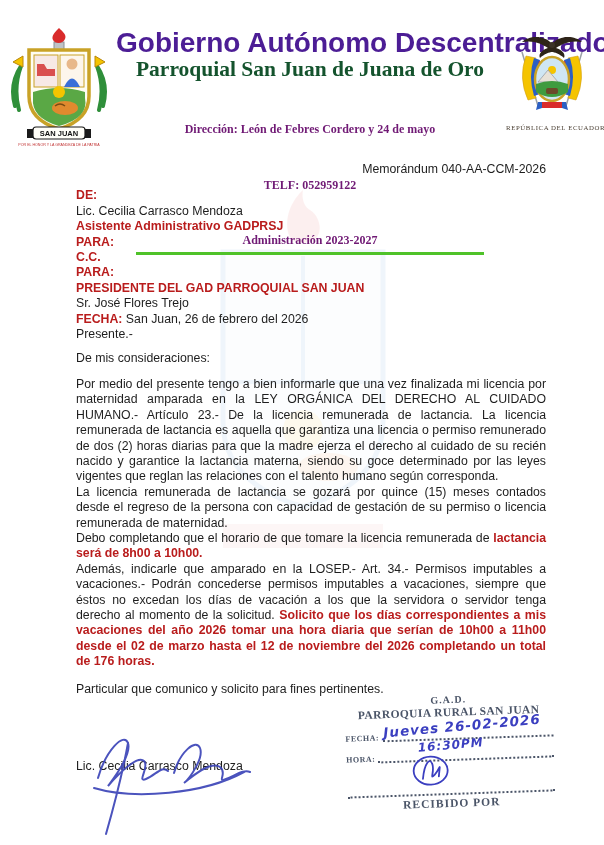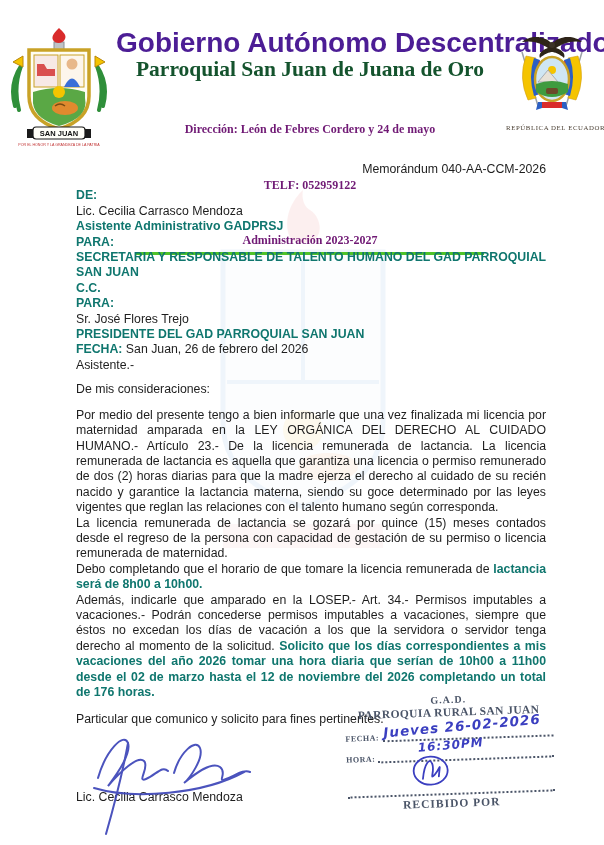--- a/index.html
+++ b/index.html
@@ -28,21 +28,21 @@
     font-family:"Liberation Serif", serif; font-weight:bold; font-size:12px;
     color:#701a75; line-height:15.5px; white-space:nowrap;margin-top:40px;
   }
   .green-rule{width:348px; height:3px; background:#4fc229; margin:3px auto 0;}
   
   .watermark{position:absolute; left:178px; top:182px; opacity:.15; pointer-events:none;}
   
   .doc-body{position:absolute; left:76px; top:162px; width:470px; font-size:12.3px; line-height:15.4px;}
   .memo-number{text-align:right; margin-bottom:11px;}
   .line{white-space:normal;}
-  .b{font-weight:bold; color:#0f766e;}
+  .b{font-weight:bold; color:#b91c1c;}
   .gap9{height:9px;} .gap10{height:10px;} .gap12{height:12px;}
   .doc-body p{margin:0; text-align:justify;}
   
   .sig-block{margin-top:62px;}
   .sig-svg{position:absolute; left:6px; top:566px; z-index:2;}
   
   .stamp{
     position:absolute; left:346px; top:694px; width:208px;
     transform:rotate(-2deg); color:#4b5568;
     font-family:"Liberation Serif", serif;
@@ -144,27 +144,26 @@
     <div class="caption">REPÚBLICA DEL ECUADOR</div>
   </div>
 
   <div class="doc-body">
     <div class="memo-number">Memorándum 040-AA-CCM-2026</div>
 
     <div class="line b">DE:</div>
     <div class="line">Lic. Cecilia Carrasco Mendoza</div>
     <div class="line b">Asistente Administrativo GADPRSJ</div>
     <div class="line b">PARA:</div>
-    <div class="line b">SECRETARIA Y RESPONSABLE DE TALENTO HUMANO DEL GAD PARROQUIAL SAN JUAN</div>
     <div class="line b">C.C.</div>
     <div class="line b">PARA:</div>
+    <div class="line b">PRESIDENTE DEL GAD PARROQUIAL SAN JUAN</div>
     <div class="line">Sr. José Flores Trejo</div>
-    <div class="line b">PRESIDENTE DEL GAD PARROQUIAL SAN JUAN</div>
     <div class="line"><span class="b">FECHA:</span><span> San Juan, 26 de febrero del 2026</span></div>
-    <div class="line">Asistente.-</div>
+    <div class="line">Presente.-</div>
 
     <div class="gap9"></div>
     <div class="line">De mis consideraciones:</div>
     <div class="gap10"></div>
 
     <p>Por medio del presente tengo a bien informarle que una vez finalizada mi licencia por maternidad amparada en la LEY ORGÁNICA DEL DERECHO AL CUIDADO HUMANO.- Artículo 23.- De la licencia remunerada de lactancia. La licencia remunerada de lactancia es aquella que garantiza una licencia o permiso remunerado de dos (2) horas diarias para que la madre ejerza el derecho al cuidado de su recién nacido y garantice la lactancia materna, siendo su goce determinado por las leyes vigentes que reglan las relaciones con el talento humano según corresponda.</p>
     <p>La licencia remunerada de lactancia se gozará por quince (15) meses contados desde el regreso de la persona con capacidad de gestación de su permiso o licencia remunerada de maternidad.</p>
     <p><span>Debo completando que el horario de que tomare la licencia remunerada de </span><span class="b">lactancia será de 8h00 a 10h00.</span></p>
     <p><span>Además, indicarle que amparado en la LOSEP.- Art. 34.- Permisos imputables a vacaciones.- Podrán concederse permisos imputables a vacaciones, siempre que éstos no excedan los días de vacación a los que la servidora o servidor tenga derecho al momento de la solicitud. </span><span class="b">Solicito que los días correspondientes a mis vacaciones del año 2026 tomar una hora diaria que serían de 10h00 a 11h00 desde el 02 de marzo hasta el 12 de noviembre del 2026 completando un total de 176 horas.</span></p>
 

